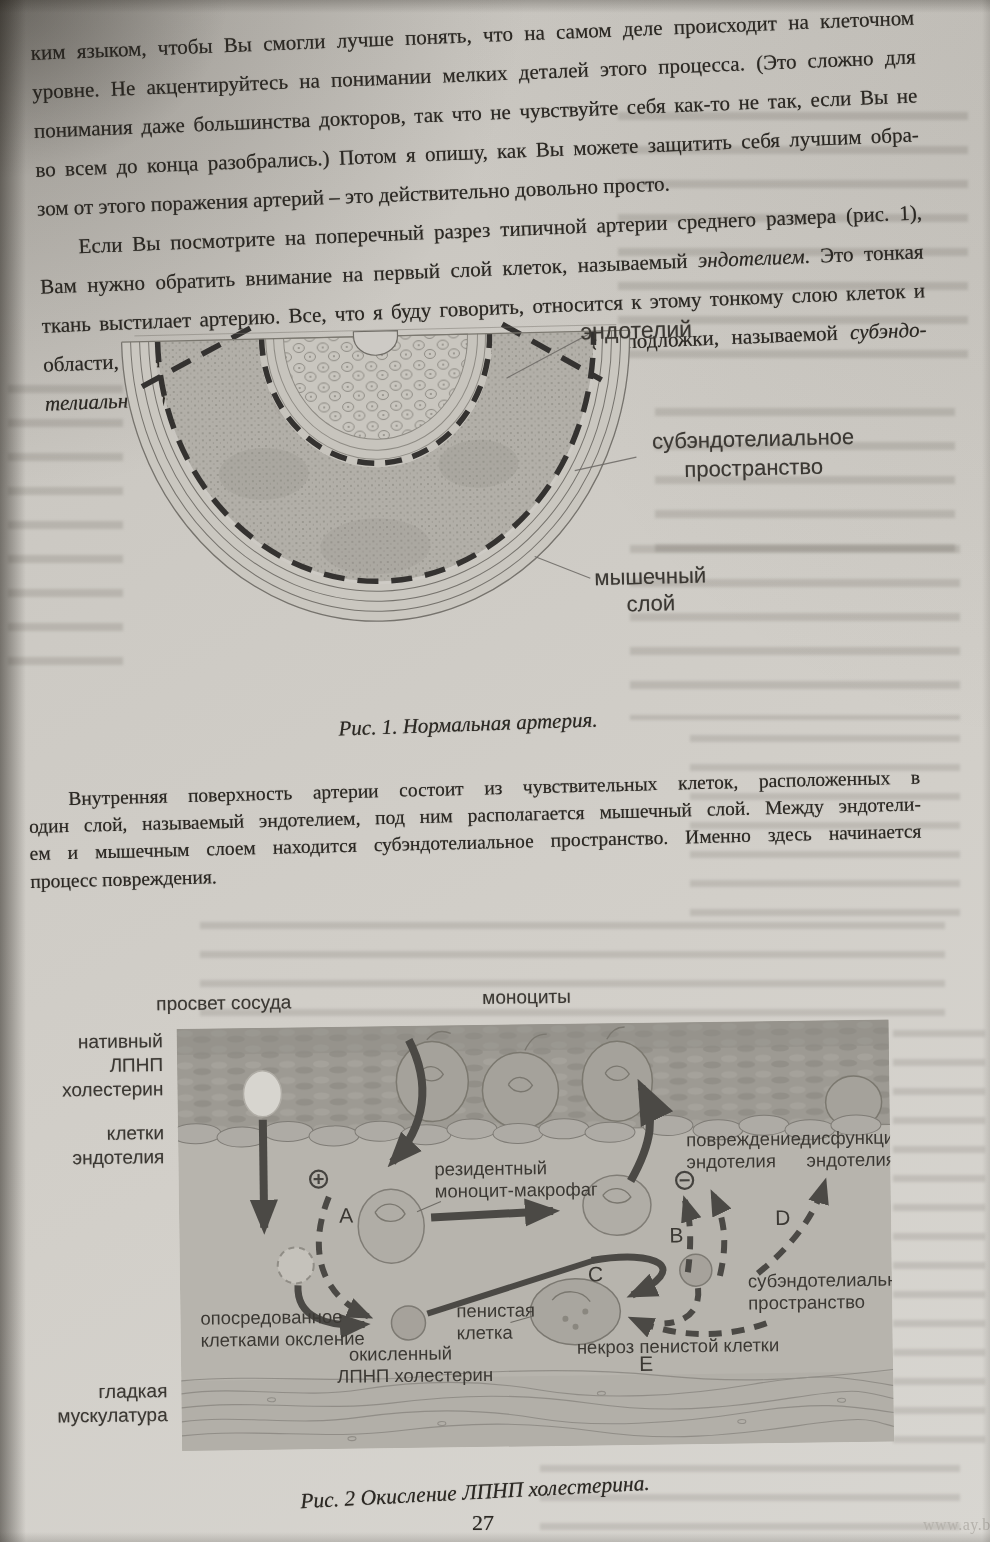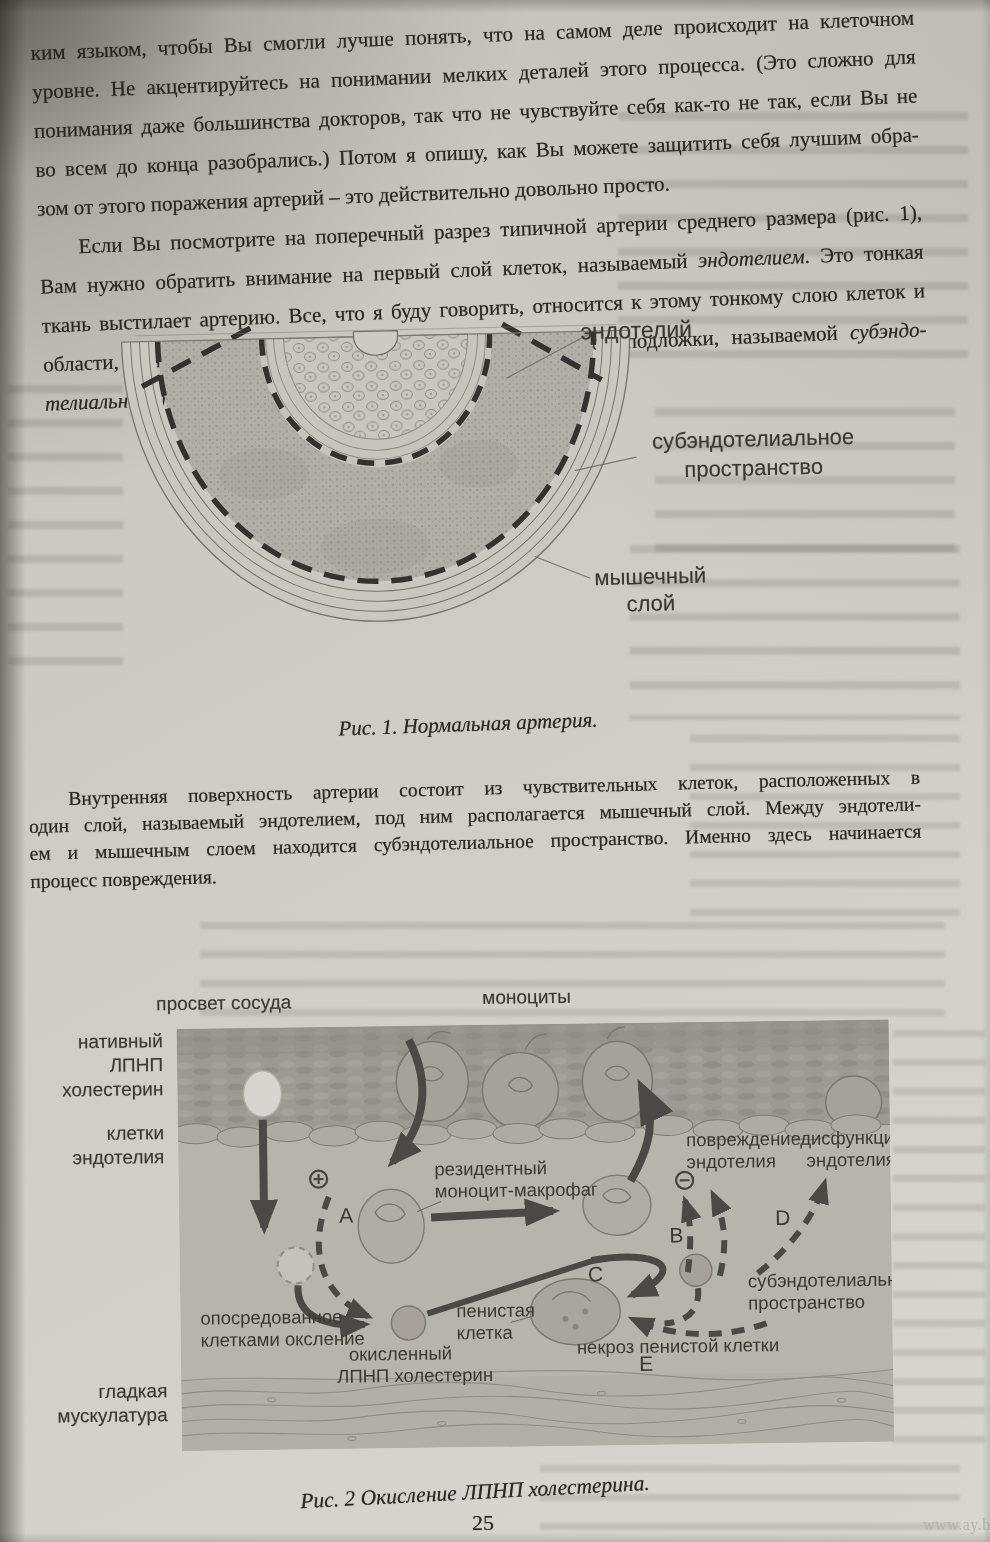--- a/index.html
+++ b/index.html
@@ -321,21 +321,21 @@
         <text x="156" y="356">ЛПНП холестерин</text>
         <text x="276" y="292">пенистая</text>
         <text x="276" y="314">клетка</text>
         <text x="396" y="330">некроз пенистой клетки</text>
       </g>
     </svg>
   </div>
 
   <div class="abs caption cap2 printed z2">Рис. 2 Окисление ЛПНП холестерина.</div>
 
-  <div class="abs pagenum printed z2">25</div>
+  <div class="abs pagenum printed z2">27</div>
   <div class="abs watermark z2">www.ay.by</div>
 
   <div class="abs corner-tl z3"></div>
   <div class="abs left-edge z3"></div>
   <div class="abs top-edge z3"></div>
   <div class="abs bot-edge z3"></div>
   <div class="abs right-edge z3"></div>
 </div>
 
 </body></html>

